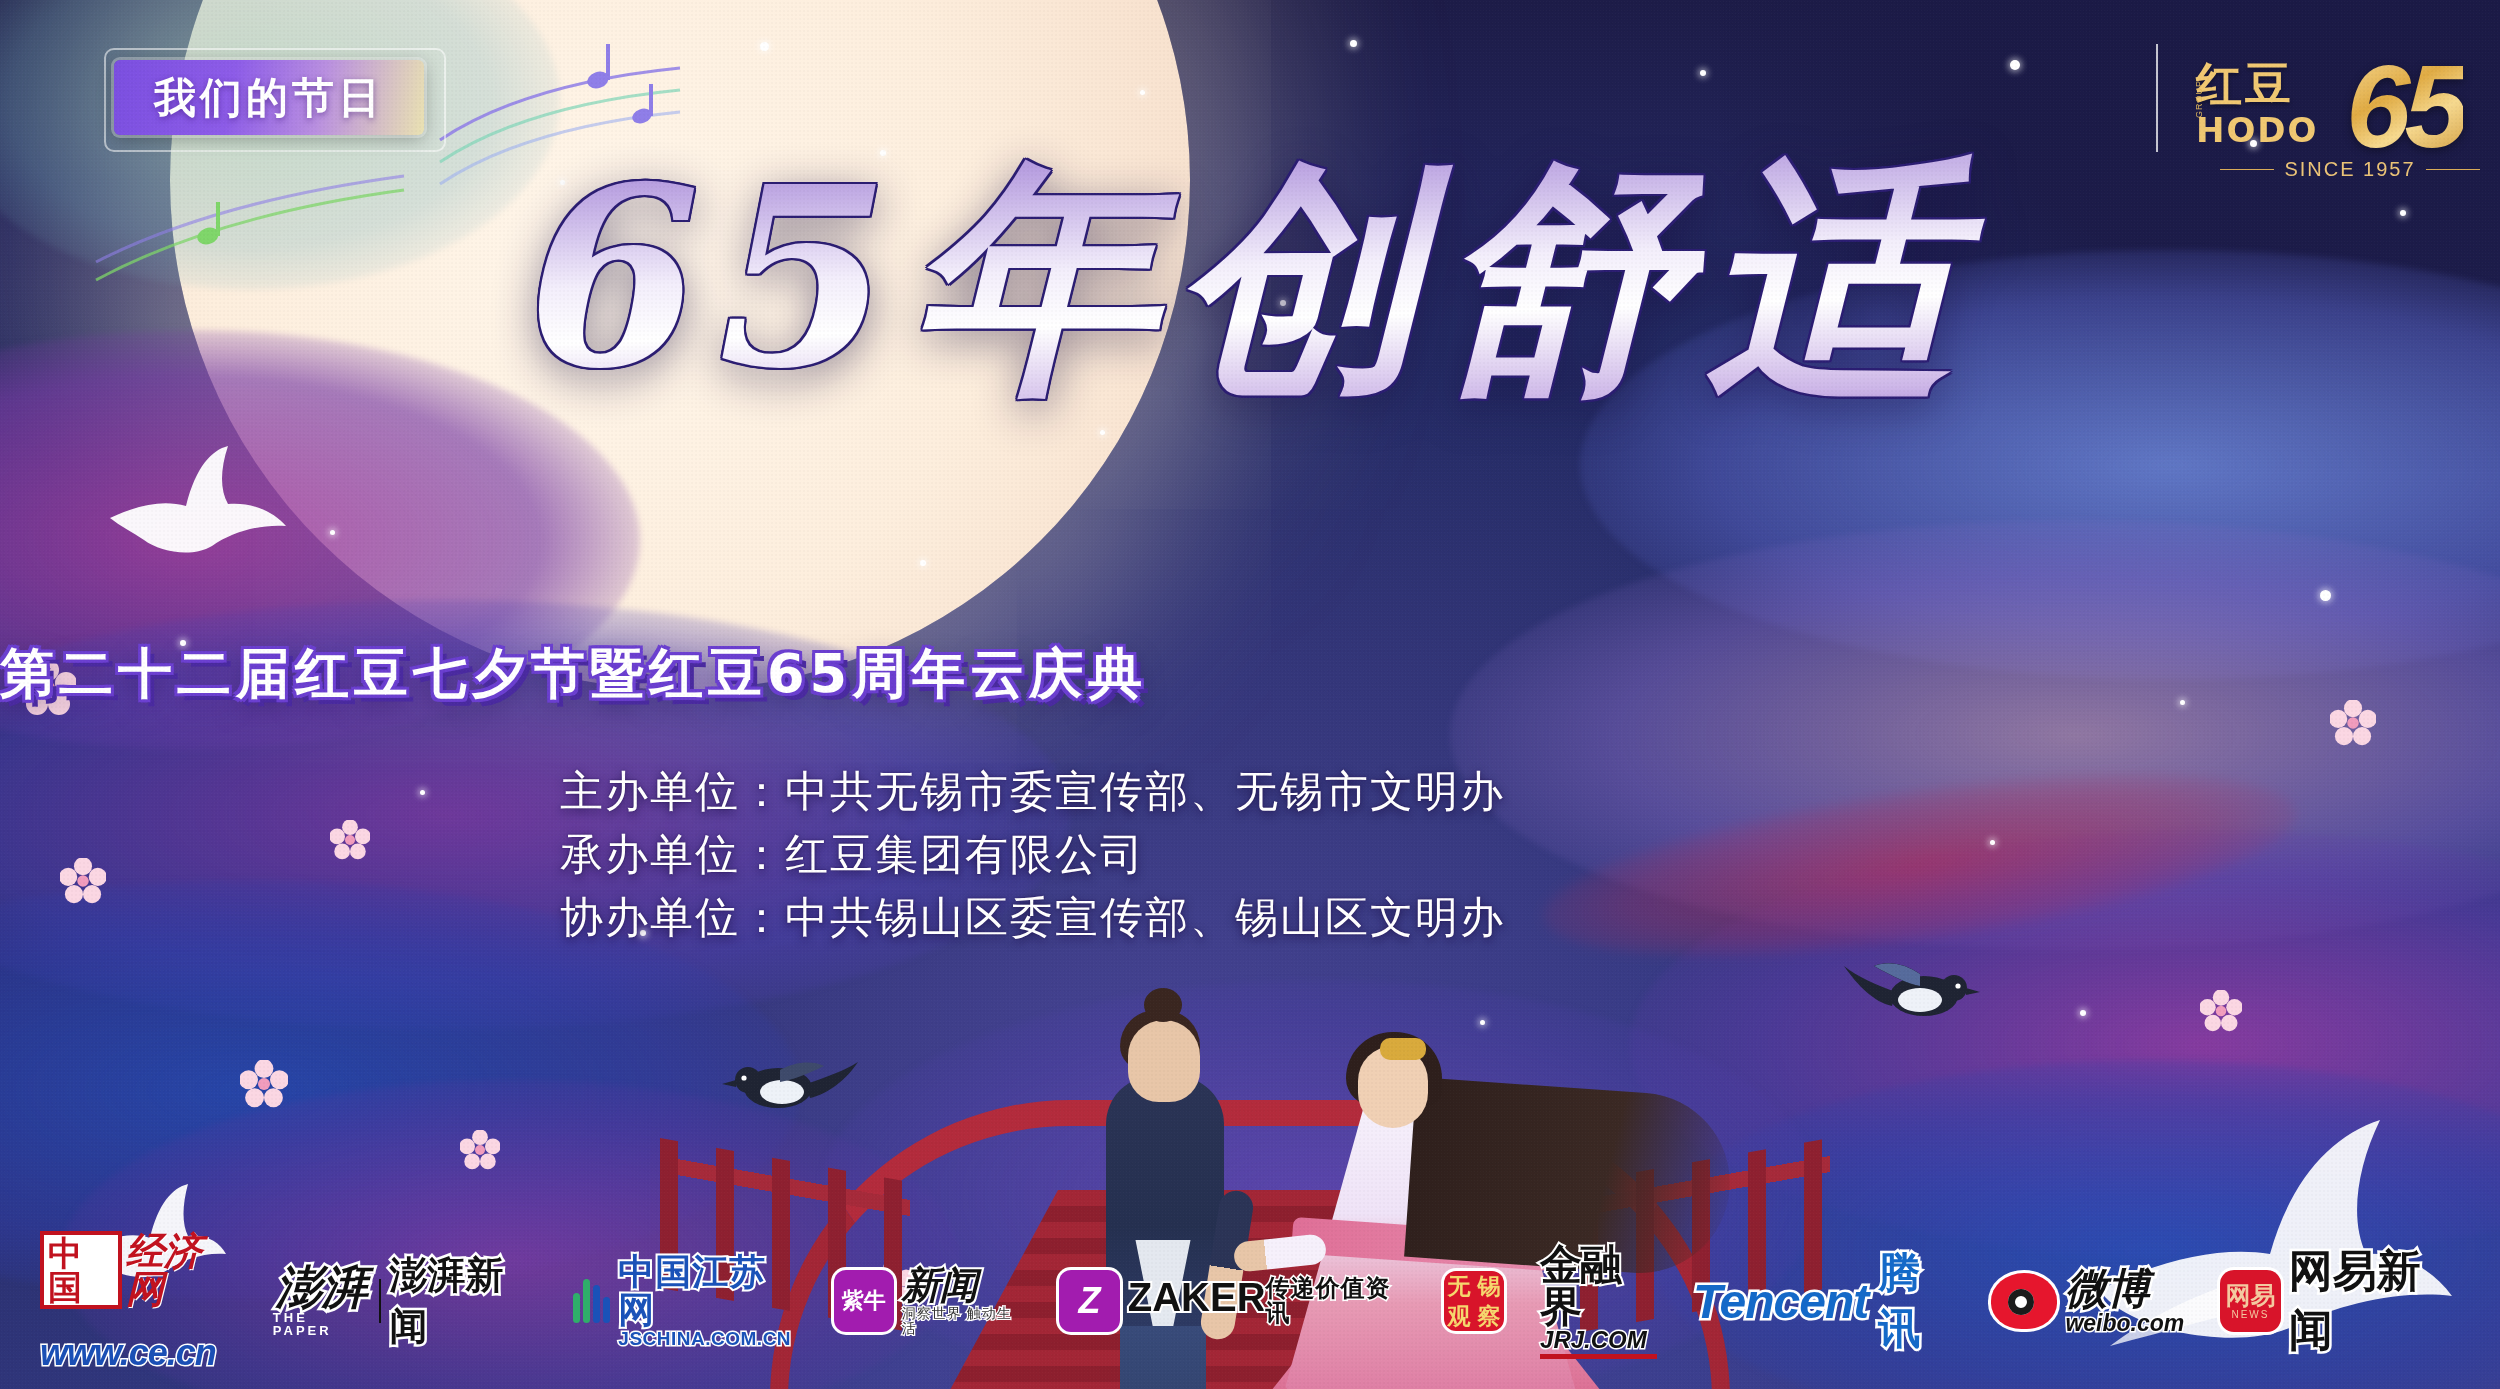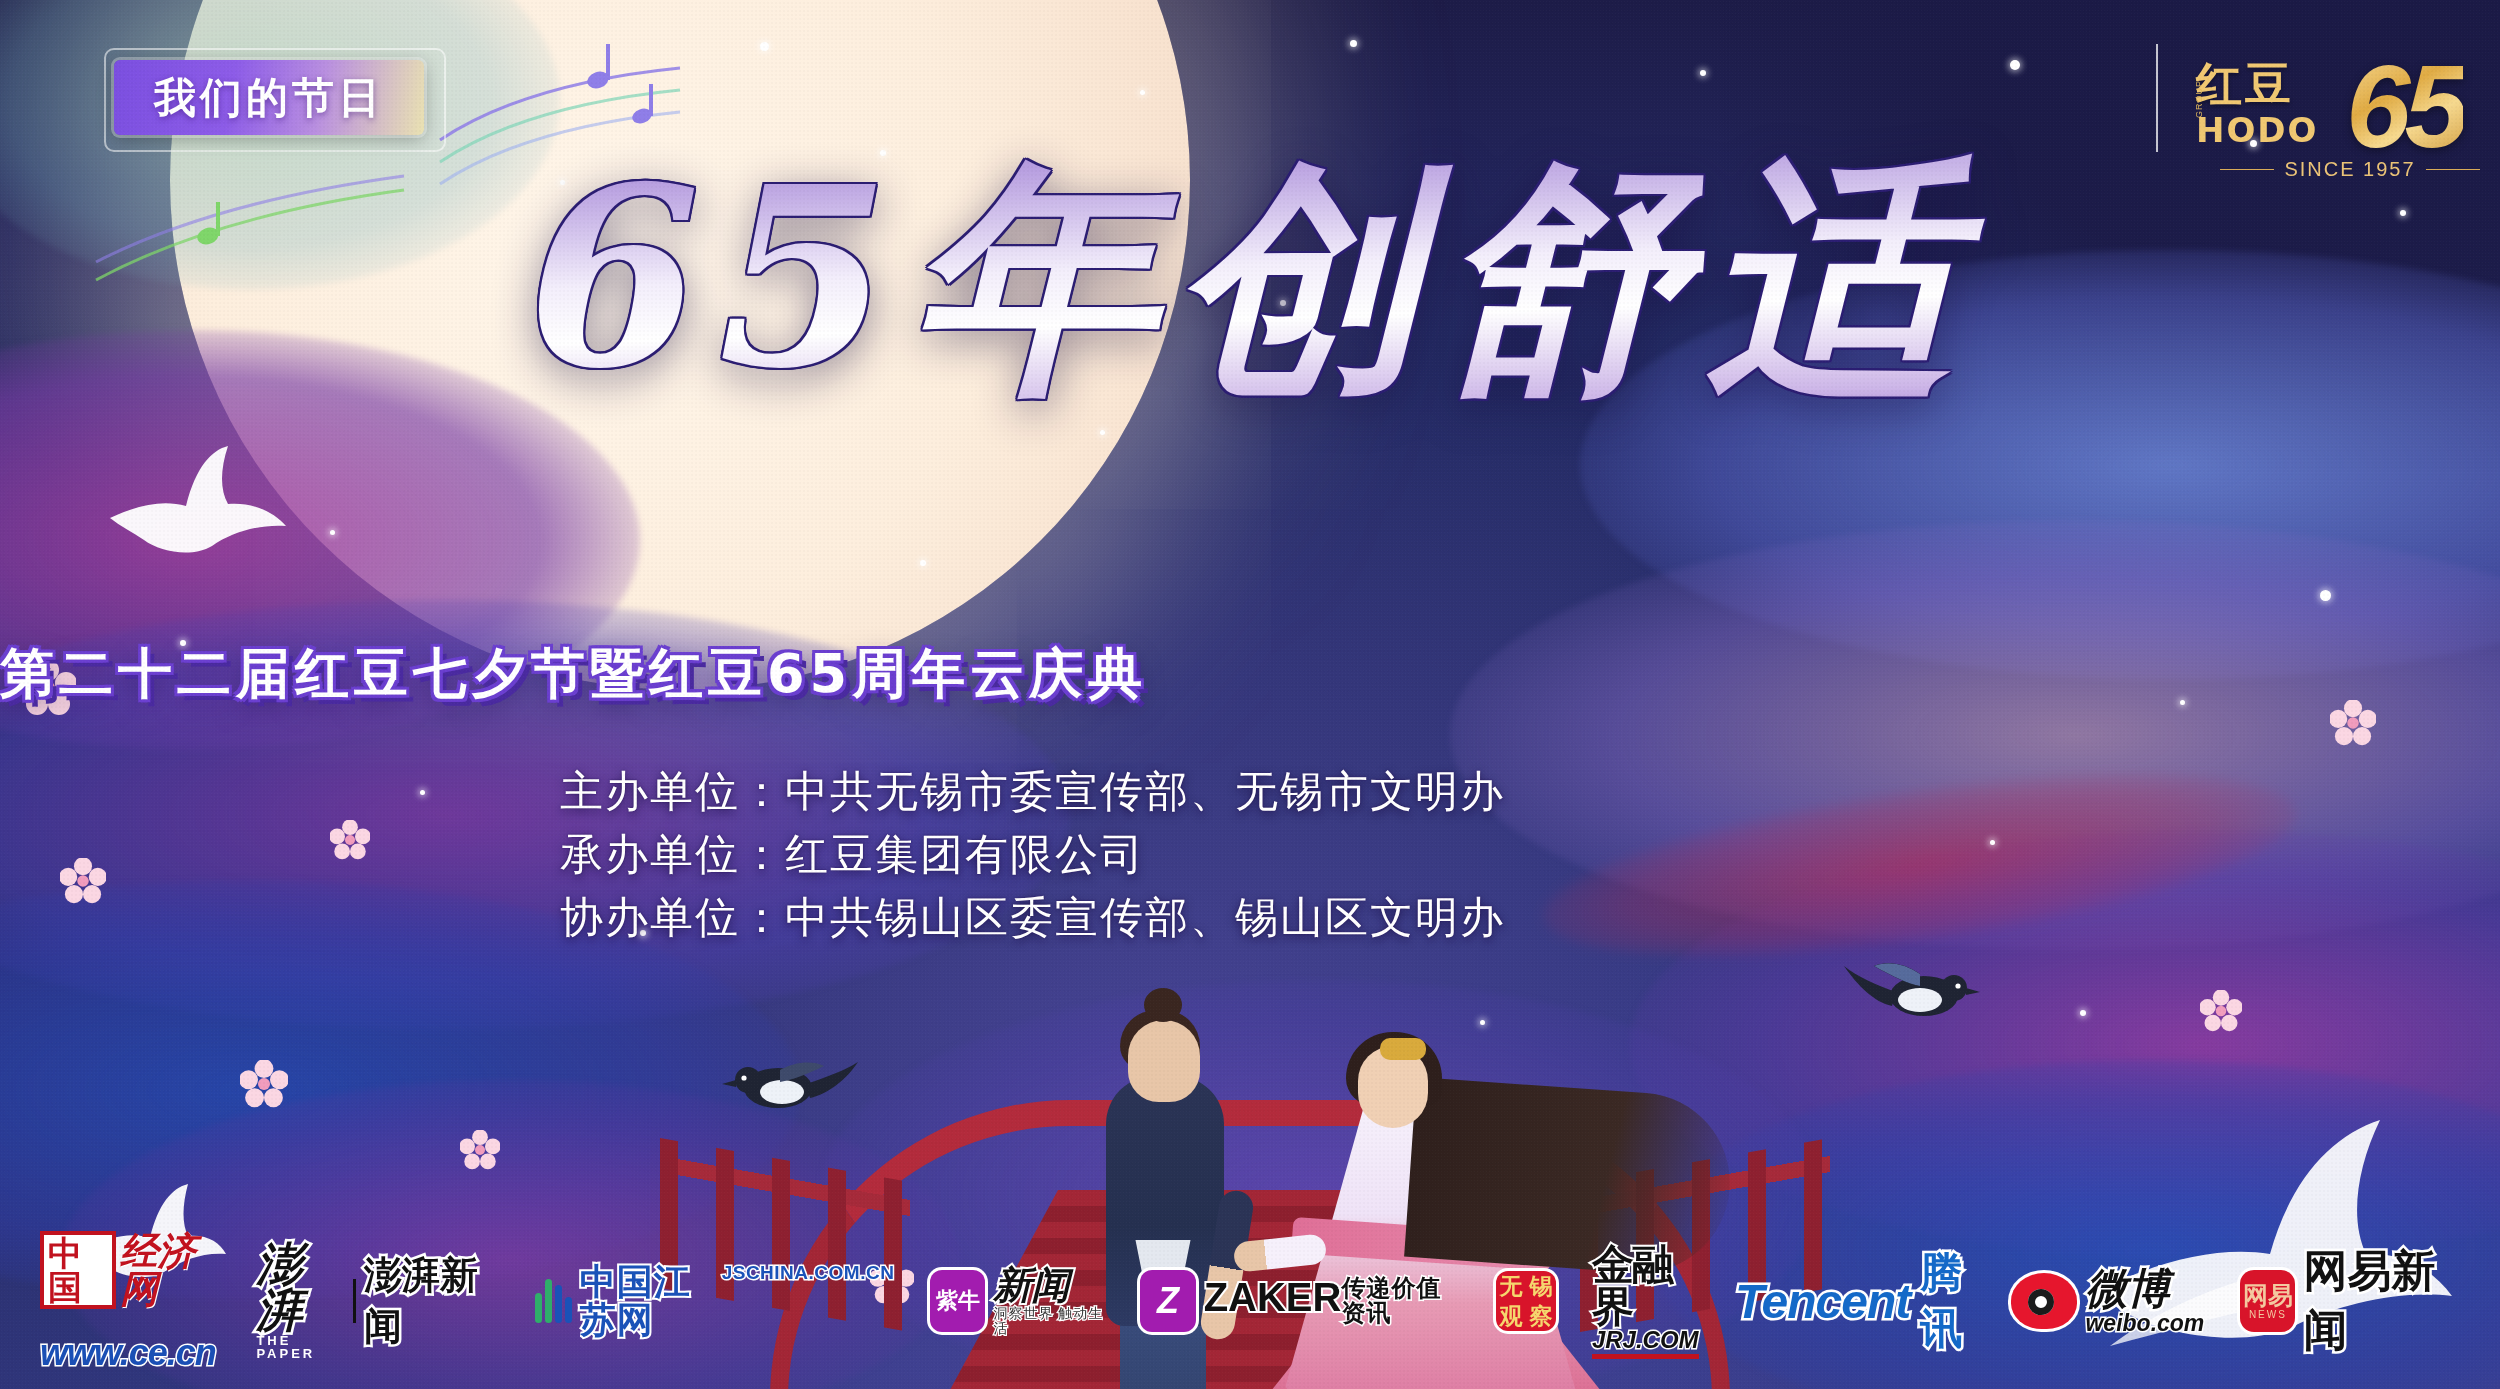--- a/index.html
+++ b/index.html
@@ -266,21 +266,21 @@
   .paper-logo{display:flex;align-items:center;gap:8px;}
   .paper-cn{color:#111;font-size:46px;font-weight:bold;font-style:italic;font-family:"Liberation Serif",serif;
     -webkit-text-stroke:5px #fff;paint-order:stroke fill;}
   .paper-en{color:#fff;font-size:13px;letter-spacing:3px;font-weight:bold;}
   .paper-bar{width:3px;height:44px;background:#111;}
   .paper-name{color:#111;font-size:38px;font-weight:bold;
     -webkit-text-stroke:5px #fff;paint-order:stroke fill;font-family:"DejaVu Sans",sans-serif;}
 
   .js-mark{display:flex;gap:3px;align-items:flex-end;height:44px;}
   .js-mark i{display:block;width:7px;border-radius:4px;}
-  .js-col{display:flex;flex-direction:row;align-items:flex-start;line-height:1.05;}
+  .js-col{display:flex;flex-direction:column;align-items:flex-start;line-height:1.05;}
   .js-cn{color:#1a52b8;font-size:36px;font-weight:bold;letter-spacing:1px;
     -webkit-text-stroke:4px #fff;paint-order:stroke fill;font-family:"DejaVu Sans",sans-serif;}
   .js-url{color:#1a52b8;font-size:19px;font-weight:bold;letter-spacing:.5px;
     -webkit-text-stroke:3px #fff;paint-order:stroke fill;}
 
   .sq{width:62px;height:62px;border-radius:12px;display:flex;align-items:center;justify-content:center;
     color:#fff;font-weight:bold;box-shadow:0 0 0 3px #fff;}
   .sq-red{background:#a21caf;}
   .zn-col{display:flex;flex-direction:column;line-height:1.05;}
   .zn-cn{color:#111;font-size:38px;font-weight:bold;

